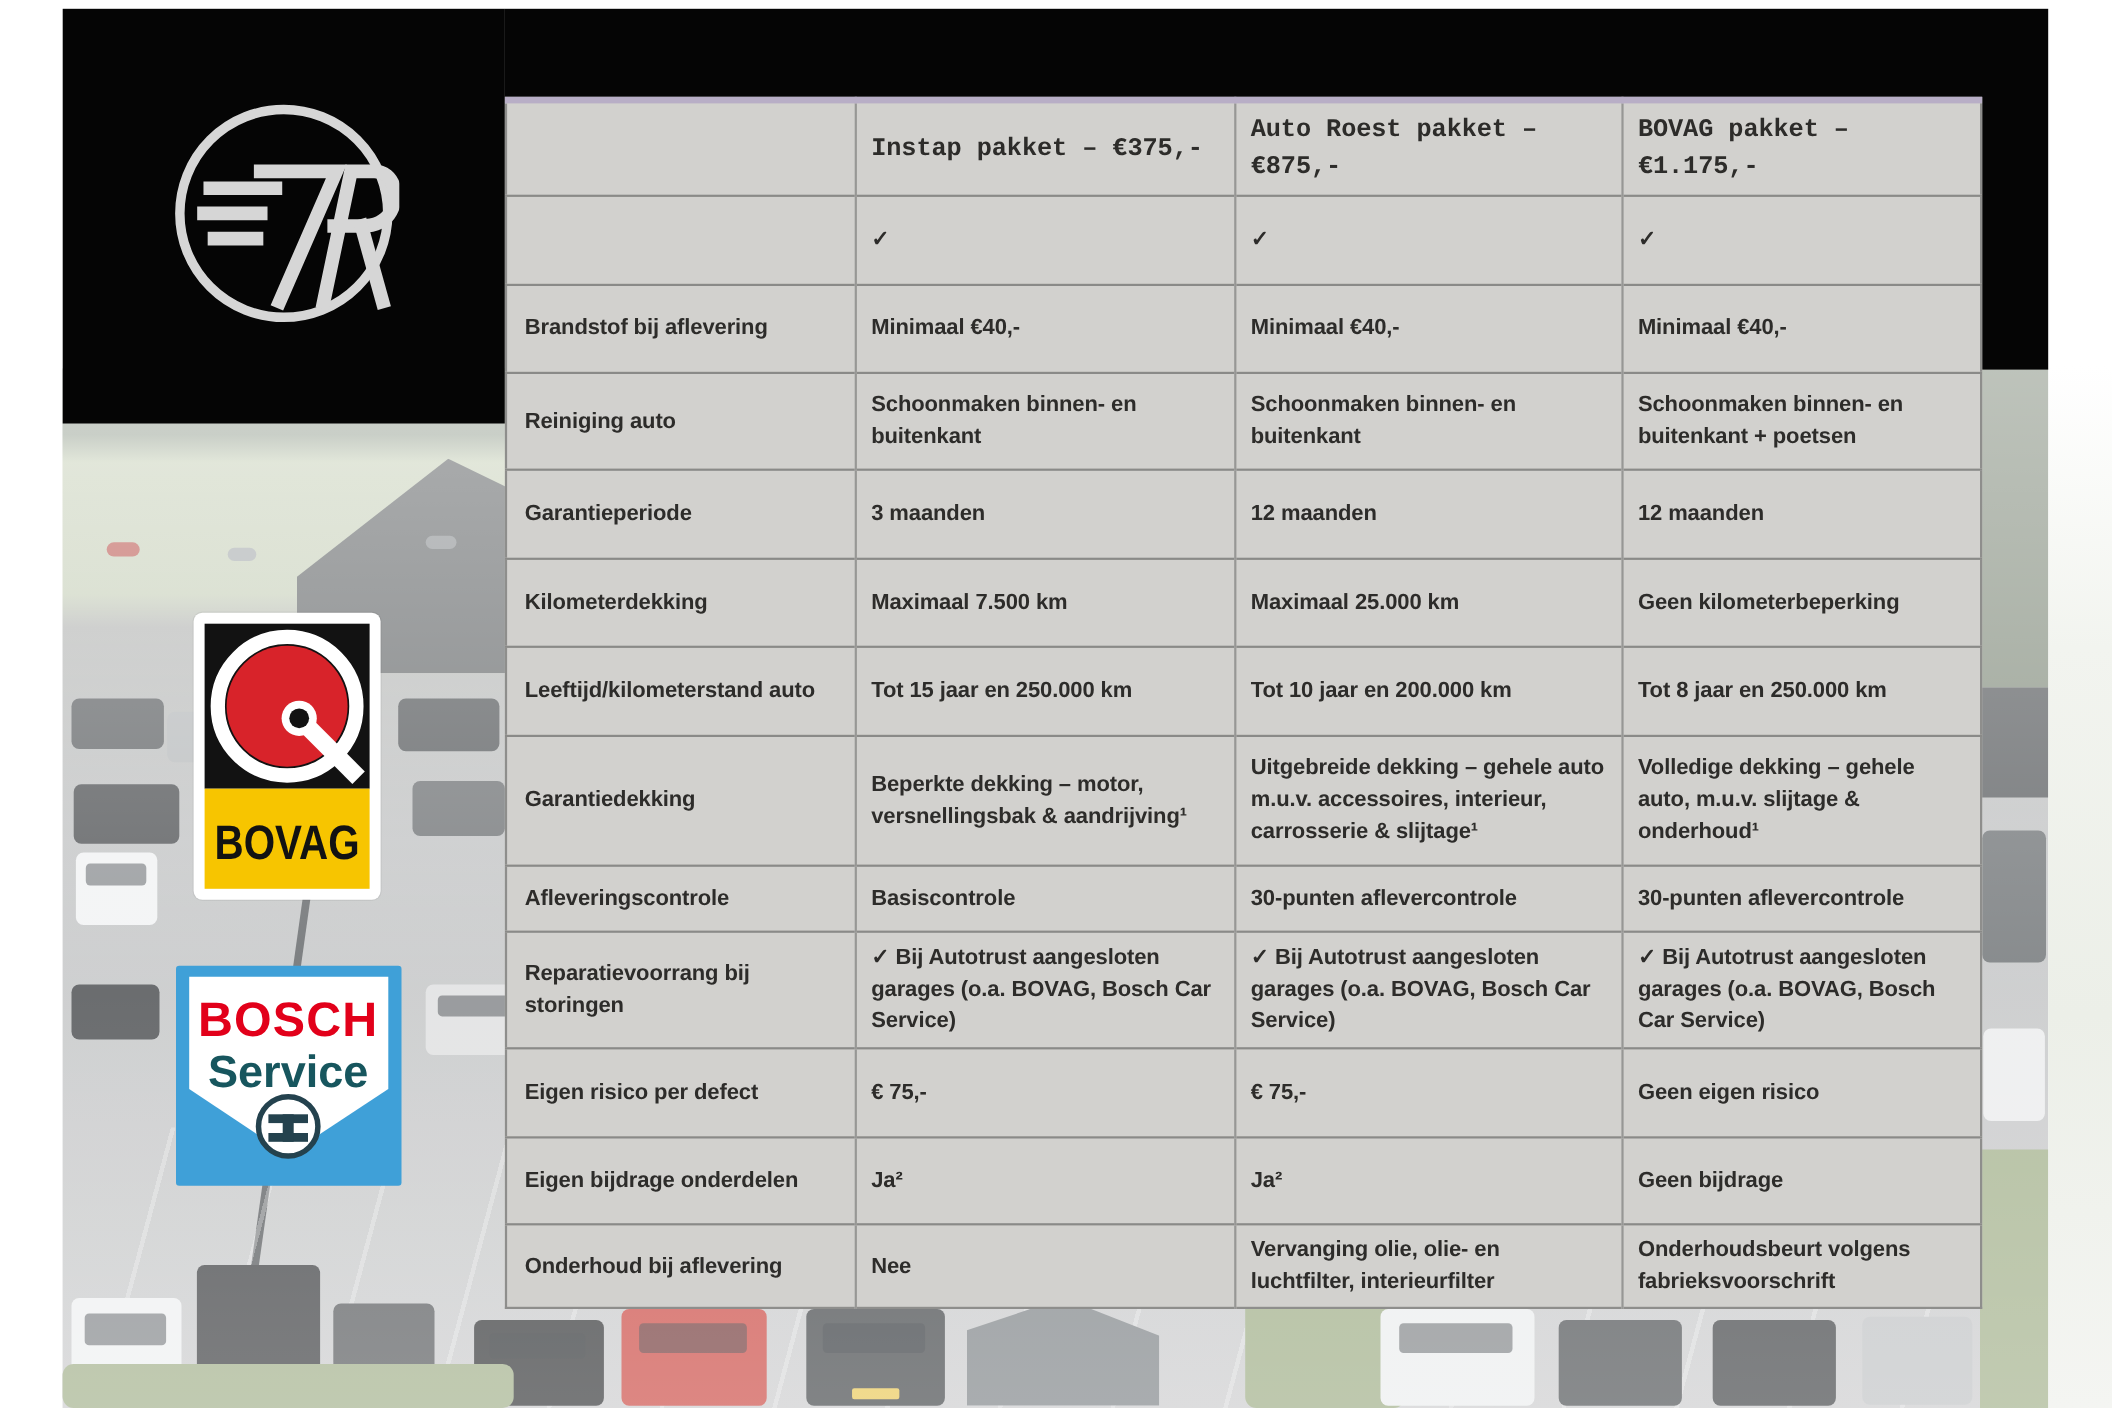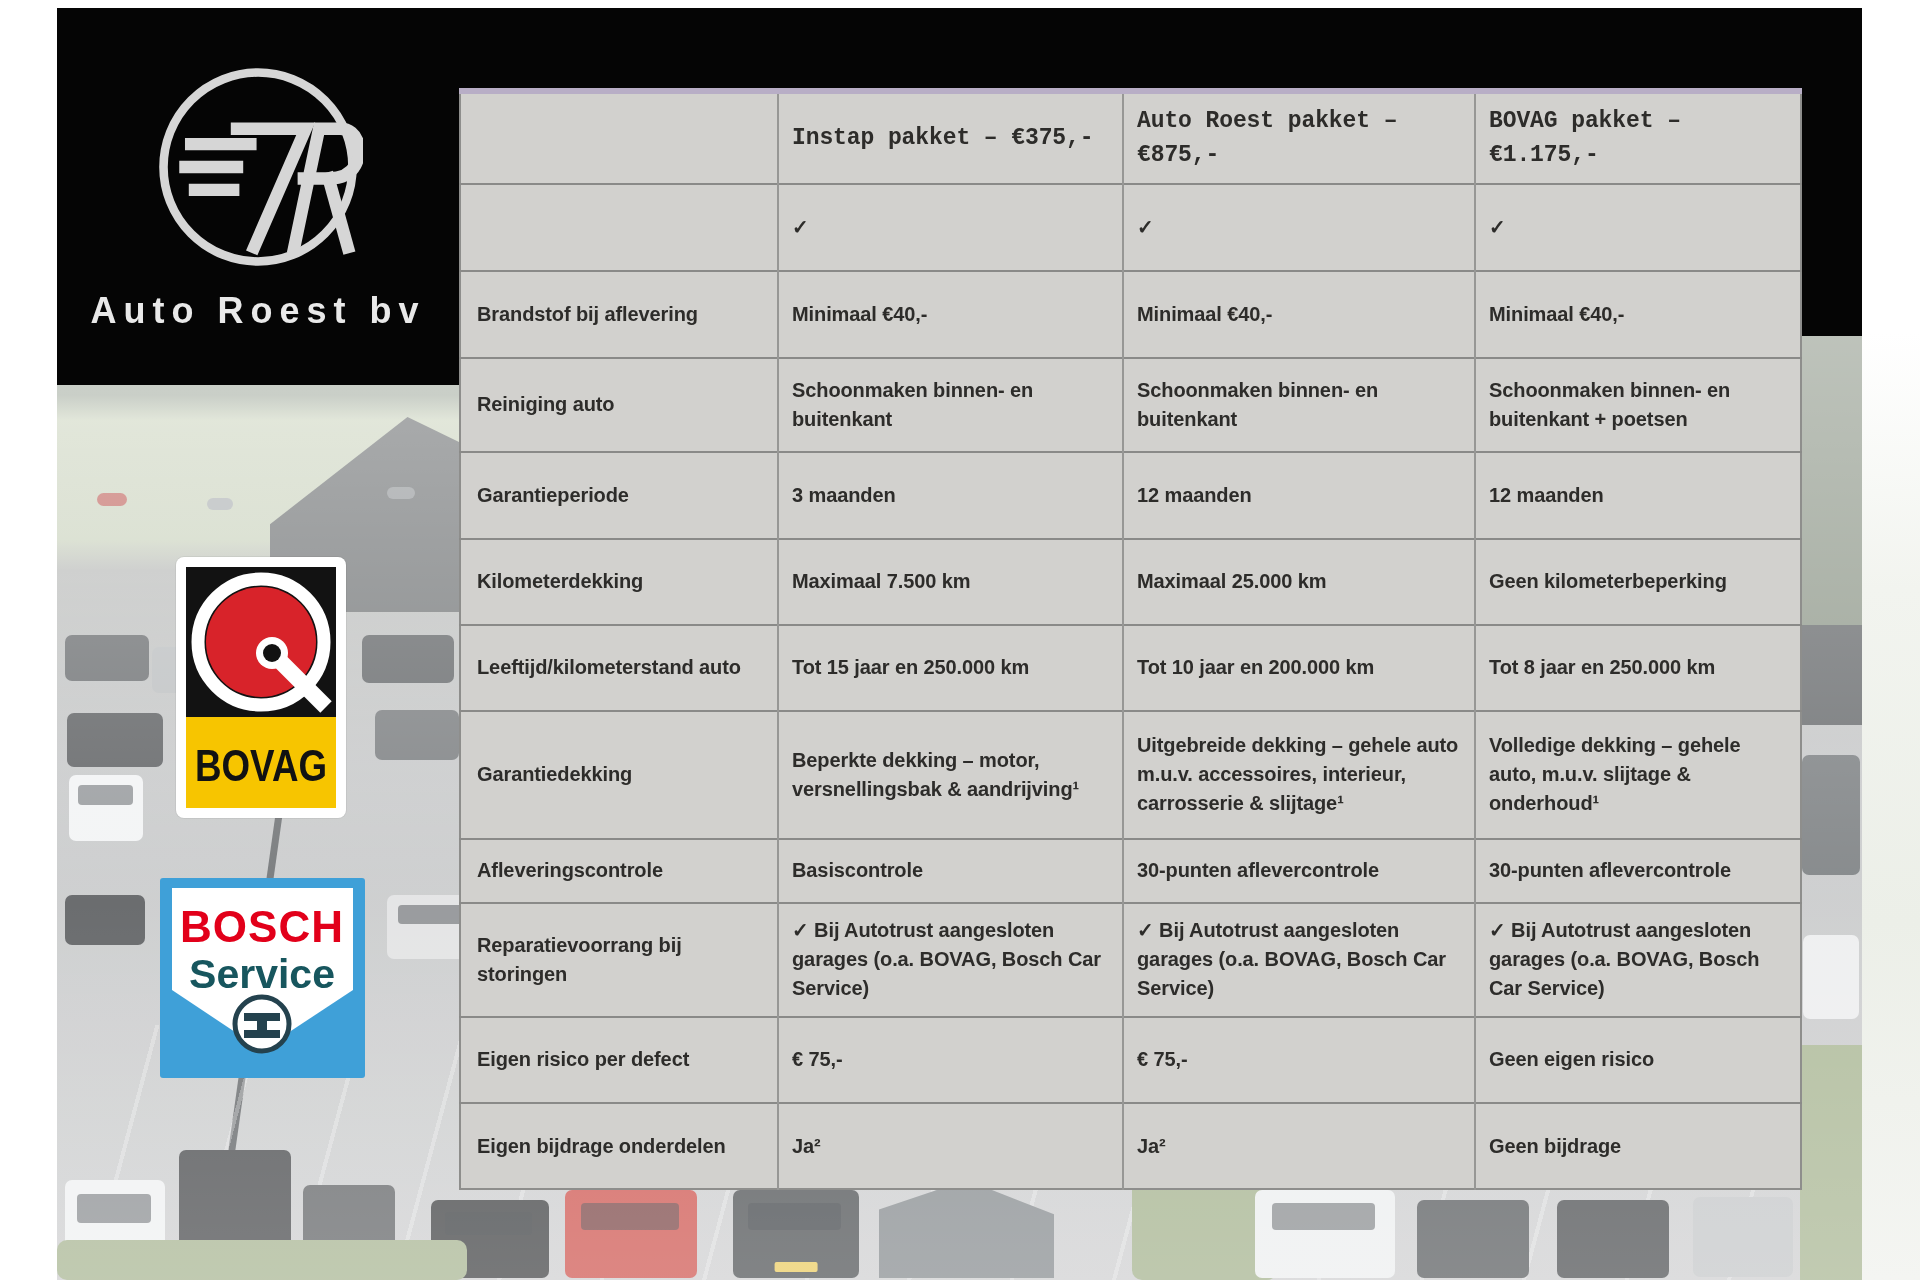--- a/index.html
+++ b/index.html
@@ -142,21 +142,20 @@
         <g fill="none" stroke="#d6d6d6" stroke-width="13" stroke-linecap="square">
           <path d="M40,86 H102"></path>
             <path d="M34,110 H88"></path>
             <path d="M44,134 H84"></path>
           <path d="M88,70 L160,70 L106,194"></path>
           <path d="M148,194 L174,70 L196,70 C216,70 220,94 212,108 C206,119 196,122 184,122 L158,122"></path>
           <path d="M184,122 L204,194"></path>
         </g>
       </svg>
     </span>
-    <span class="wordmark">Auto Roest bv</span>
   </div>
 
 
   <div id="bovag-logo">
     <svg width="170" height="261" viewBox="0 0 170 261">
       <rect x="10" y="10" width="150" height="150" fill="#121212"></rect>
       <circle cx="85" cy="85" r="63" fill="none" stroke="#ffffff" stroke-width="13"></circle>
       <circle cx="85" cy="85" r="55" fill="#d8232a"></circle>
       <line x1="96" y1="96" x2="150" y2="150" stroke="#ffffff" stroke-width="16"></line>
       <circle cx="96" cy="96" r="16" fill="#ffffff"></circle>
@@ -253,16 +252,22 @@
       <td>€ 75,-</td>
       <td>€ 75,-</td>
       <td>Geen eigen risico</td>
     </tr>
     <tr class="r12">
       <td>Eigen bijdrage onderdelen</td>
       <td>Ja²</td>
       <td>Ja²</td>
       <td>Geen bijdrage</td>
     </tr>
+    <tr class="r13">
+      <td>Onderhoud bij aflevering</td>
+      <td>Nee</td>
+      <td>Vervanging olie, olie- en luchtfilter, interieurfilter</td>
+      <td>Onderhoudsbeurt volgens fabrieksvoorschrift</td>
+    </tr>
   </tbody>
     </table>
 
 </div>
 
 </body></html>

